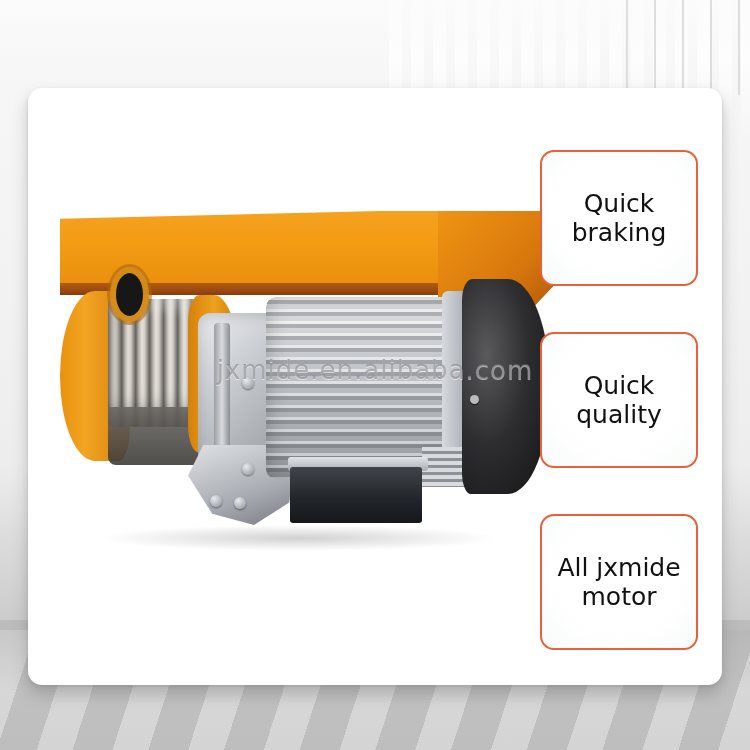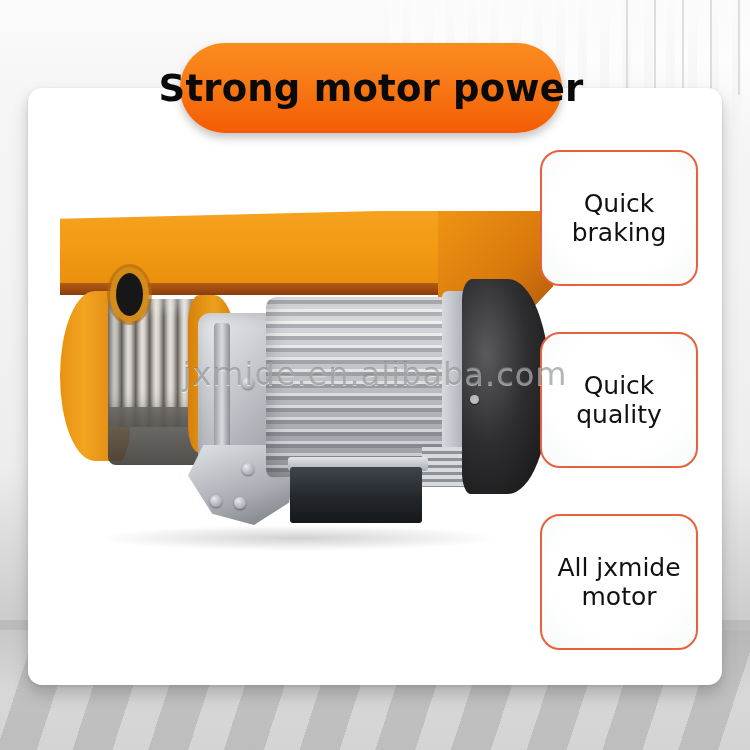--- a/index.html
+++ b/index.html
@@ -66,21 +66,21 @@
   }
   .title-pill .title-text{
     font-size:37px;font-weight:bold;color:#0a0a0a;
     letter-spacing:.2px;line-height:1;white-space:nowrap;
   }
 
   
   .badges{position:absolute;left:540px;top:150px;z-index:5;}
   .badge{
     width:154px;height:132px;margin-bottom:46px;
-    border:2px solid #e8603c;border-radius:20px;
+    border:2px solid #e8603c;border-radius:14px;
     background:radial-gradient(ellipse at 50% 45%, #ffffff 55%, #f7fbf8 100%);
     display:flex;align-items:center;justify-content:center;text-align:center;
   }
   .badge .badge-text{
     font-size:25px;color:#111;line-height:1.18;font-weight:normal;padding:0 6px;
   }
 
   
   .product{position:absolute;left:38px;top:195px;width:520px;height:360px;z-index:3;}
 
@@ -208,21 +208,21 @@
   
   .product-shadow{
     position:absolute;left:60px;top:330px;width:400px;height:26px;
     background:radial-gradient(ellipse at 50% 50%, rgba(90,90,90,.28) 0%, rgba(90,90,90,0) 70%);
   }
 
   
   .watermark{
     position:absolute;left:0;top:355px;width:750px;
     text-align:center;z-index:7;pointer-events:none;
-    font-size:32px;letter-spacing:1px;
+    font-size:26px;letter-spacing:1px;
     color:rgba(118,120,124,.55);
     text-shadow:0 1px 0 rgba(255,255,255,.55);
     white-space:nowrap;
   }
 </style>
 </head>
 <body>
 
 <div id="page">
 
@@ -261,23 +261,20 @@
     <div class="junction-box"></div>
 
     <div class="gearbox-bolt gb1"></div>
     <div class="gearbox-bolt gb2"></div>
     <div class="gearbox-bolt gb3"></div>
     <div class="gearbox-bolt gb4"></div>
   </div>
 
   <div class="watermark">jxmide.en.alibaba.com</div>
 
-  <div class="title-pill">
-    <span class="title-text">Strong motor power</span>
-  </div>
 
   <div class="badges">
     <div class="badge">
       <span class="badge-text">Quick braking</span>
     </div>
     <div class="badge">
       <span class="badge-text">Quick quality</span>
     </div>
     <div class="badge">
       <span class="badge-text">All jxmide motor</span>

